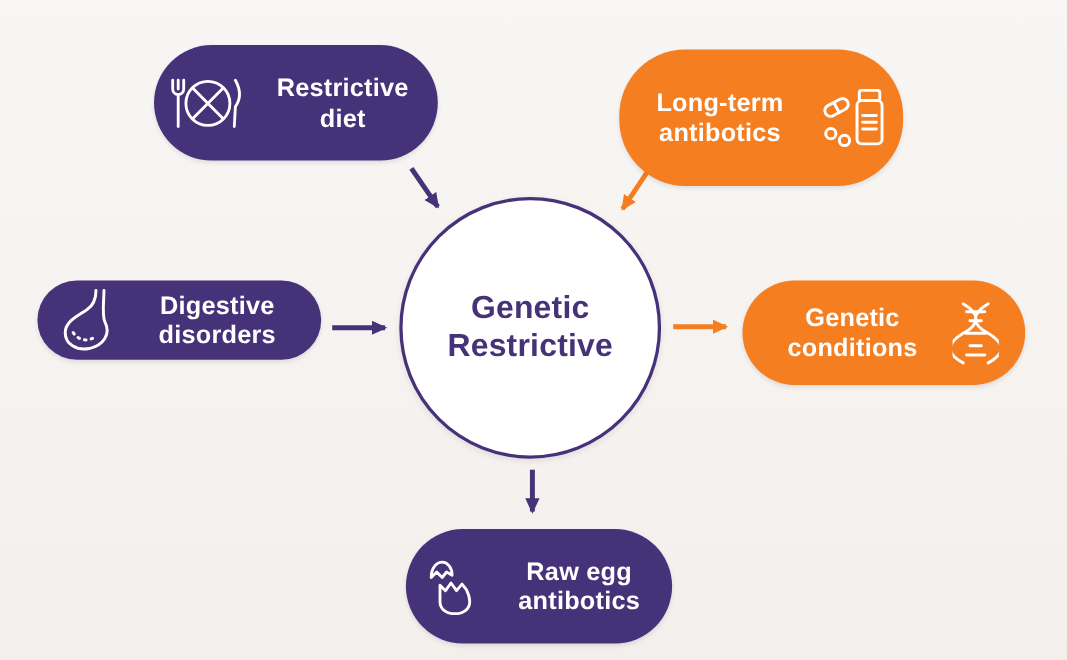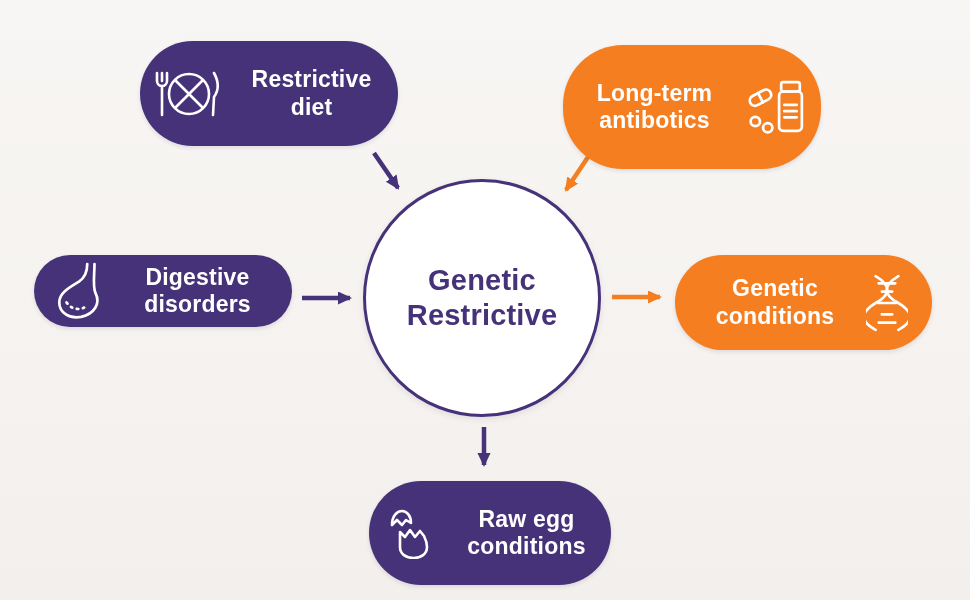--- a/index.html
+++ b/index.html
@@ -110,16 +110,16 @@
     </span>
   </div>
 
   <div class="pill purple" style="left:369px;top:481px;width:242px;height:104px;">
     <span class="icon">
       <svg width="58" height="52" viewBox="0 0 58 50" fill="none" stroke="#ffffff" stroke-width="2.6" stroke-linecap="round" stroke-linejoin="round">
         <path d="M14 17 C14 8 19 3 24 3 C29 3 33 8 33 15 L28 12 L24 17 L19 12 L14 17 Z"></path>
         <path d="M22 24 L27 29 L32 22 L37 29 L42 23 L46 28 C48 32 49 36 49 39 C49 46 43 50 35.5 50 C28 50 22 46 22 39 C22 34 22 29 22 24 Z"></path>
       </svg>
     </span>
-    <span class="label">Raw egg conditions</span>
+    <span class="label">Raw egg antibotics</span>
   </div>
 
 </div>
 
 </body></html>

